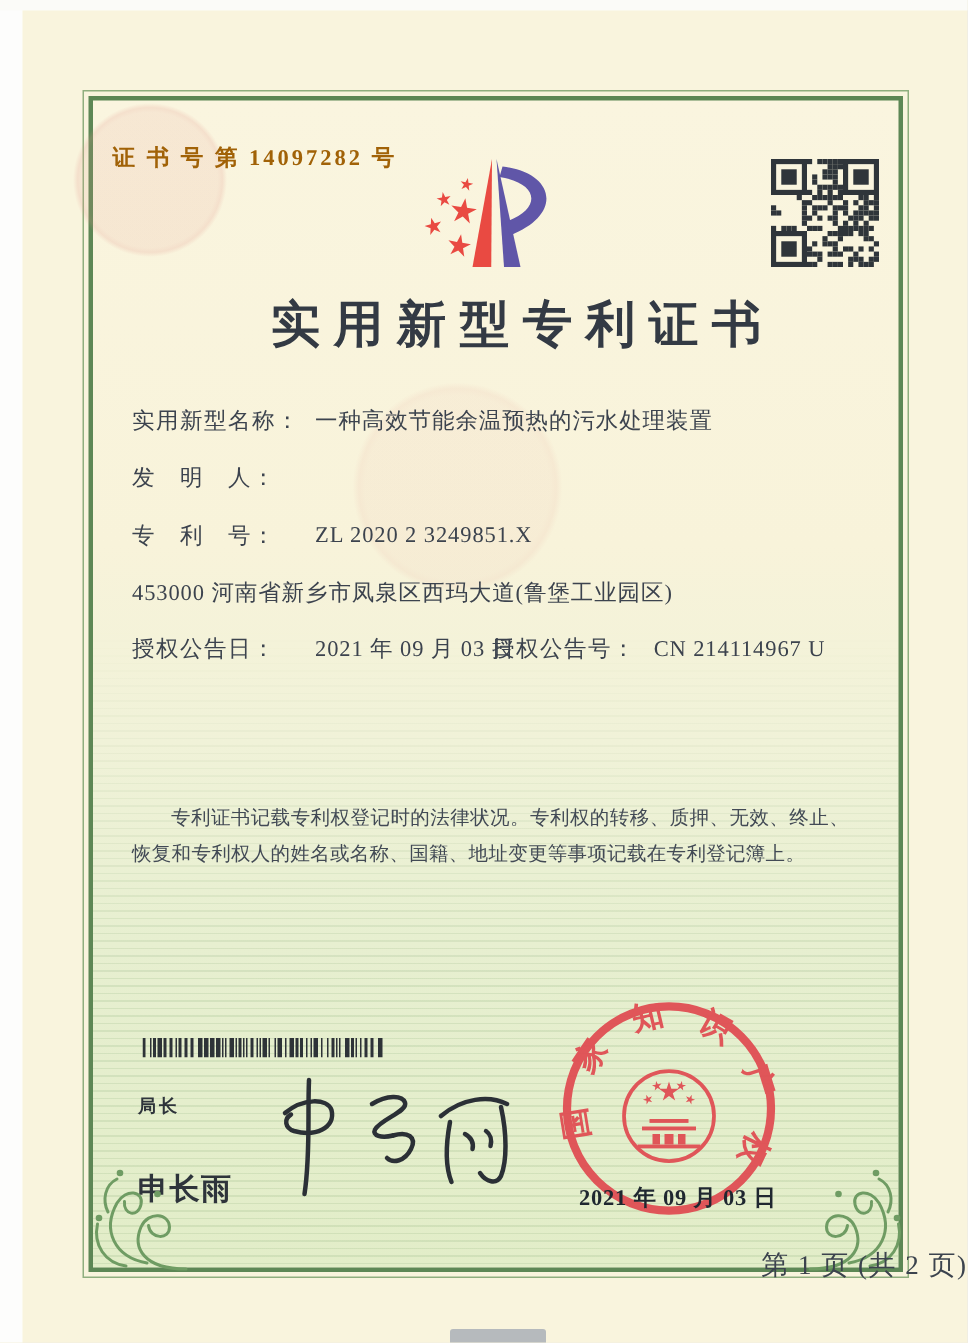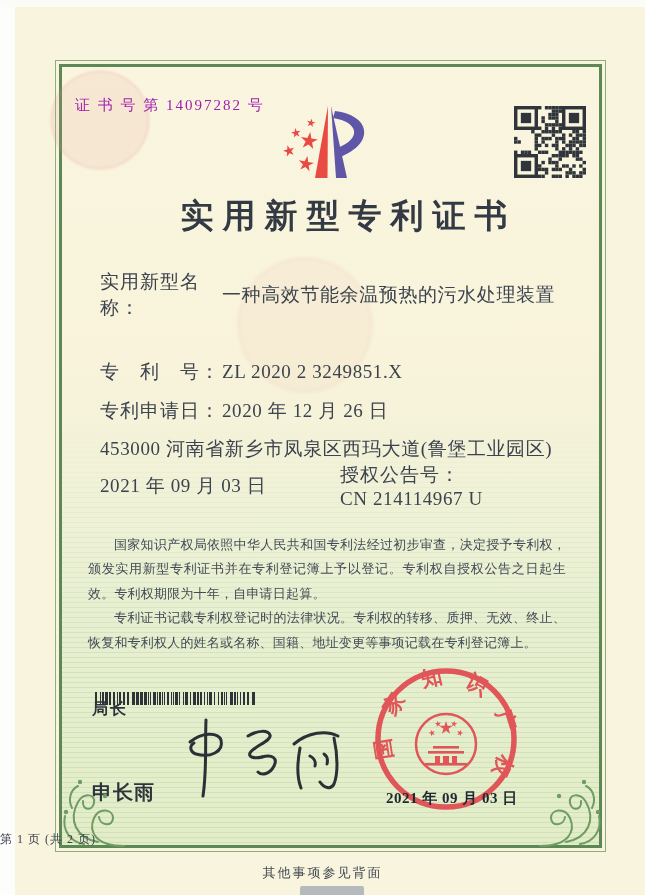--- a/index.html
+++ b/index.html
@@ -21,49 +21,49 @@
   .frame-inner{width:100%;height:100%;border:3px solid var(--border-green);
     background:linear-gradient(180deg,#faf5df 0%,#f8f3da 38%,#f0f2d8 55%,#e7efd0 72%,var(--band-green) 100%);
     position:relative;overflow:hidden;}
   .guilloche{position:absolute;left:0;right:0;bottom:0;height:55%;
     background:repeating-linear-gradient(180deg,rgba(130,168,115,.18) 0 1px,transparent 1px 5px);
     -webkit-mask-image:linear-gradient(180deg,transparent 0,#000 55%);
     mask-image:linear-gradient(180deg,transparent 0,#000 55%);pointer-events:none;}
   .bleed{position:absolute;border-radius:50%;pointer-events:none;
     background:radial-gradient(circle,rgba(226,150,140,.14) 0 58%,rgba(226,150,140,.22) 62%,transparent 66%);}
 
-  .cert-no{position:absolute;left:75px;top:96px;font-size:15px;letter-spacing:2px;color:#a21caf;}
+  .cert-no{position:absolute;left:75px;top:96px;font-size:15px;letter-spacing:2px;color:#a16207;font-weight:bold;}
   .title{position:absolute;left:0;top:194px;width:645px;text-align:center;
     font-size:33px;font-weight:600;letter-spacing:9px;color:#333a44;margin-left:26px;}
 
   .logo{position:absolute;left:256px;top:90px;}
   .qr{position:absolute;left:514px;top:106px;width:72px;height:72px;}
 
-  .fields{position:absolute;left:88px;top:276px;width:482px;font-size:19px;color:#3c434e;margin-left:12px;}
+  .fields{position:absolute;left:88px;top:261px;width:482px;font-size:15px;color:#3c434e;}
   .field-row{height:38.5px;display:flex;align-items:center;}
   .field-label{display:inline-block;width:122px;letter-spacing:1px;flex:none;}
   .field-value{letter-spacing:.6px;white-space:nowrap;}
   .grant-row{height:34px;display:flex;align-items:center;}
   .grant-col1{width:240px;display:flex;flex:none;}
 
   .paras{position:absolute;left:88px;top:533px;width:478px;font-size:13px;
     line-height:1.88;letter-spacing:.2px;color:#424a55;text-align:justify;}
   .paras p{text-indent:2em;}
 
   .barcode{position:absolute;left:95px;top:692px;}
-  .director-title{position:absolute;left:92px;top:699px;font-size:16px;font-weight:600;color:#2e343b;letter-spacing:2px;}
+  .director-title{position:absolute;left:92px;top:729px;font-size:12px;font-weight:600;color:#2e343b;letter-spacing:2px;}
   .director-name{position:absolute;left:92px;top:761px;font-size:20px;font-weight:600;color:#2e343b;letter-spacing:1px;margin-top:18px;}
   .signature{position:absolute;left:176px;top:708px;}
 
   .seal{position:absolute;left:371px;top:664px;opacity:.92;}
   .seal-date{position:absolute;left:386px;top:789px;font-size:15px;font-weight:600;
     letter-spacing:.5px;color:#1f2730;z-index:5;}
 
-  .footer-page{position:absolute;left:0;top:831px;width:645px;text-align:left;
-    font-size:12px;color:#3c434e;letter-spacing:1px;}
+  .footer-page{position:absolute;left:0;top:831px;width:645px;text-align:right;
+    font-size:18px;color:#3c434e;letter-spacing:1px;}
   .back-note{position:absolute;left:0;top:864px;width:645px;text-align:center;
     font-size:13px;color:#434a54;letter-spacing:2px;}
 
   .flourish{position:absolute;}
   .flourish.left{left:58px;top:756px;}
   .flourish.right{left:534px;top:756px;transform:scaleX(-1);}
 </style>
 </head>
 <body>
 
@@ -248,45 +248,42 @@
     </svg>
 
   <div class="title">实用新型专利证书</div>
 
   <div class="fields">
     <div class="field-row">
       <span class="field-label">实用新型名称：</span>
       <span class="field-value">一种高效节能余温预热的污水处理装置</span>
     </div>
     <div class="field-row">
+      <span class="field-label">发　明　人：</span>
     </div>
     <div class="field-row">
       <span class="field-label">专　利　号：</span>
       <span class="field-value">ZL 2020 2 3249851.X</span>
     </div>
     <div class="field-row">
-      <span class="field-label">专利申请日：</span>
-      <span class="field-value">2020 年 12 月 26 日</span>
-    </div>
-    <div class="field-row">
       <span class="field-value">453000 河南省新乡市凤泉区西玛大道(鲁堡工业园区)</span>
     </div>
     <div class="grant-row">
       <span class="grant-col1">
+        <span class="field-label">授权公告日：</span>
         <span class="field-value">2021 年 09 月 03 日</span>
       </span>
       <span>
         <span class="field-label" style="width:auto;margin-right:8px;">授权公告号：</span>
         <span class="field-value">CN 214114967 U</span>
       </span>
     </div>
   </div>
 
   <div class="paras">
-    <p>国家知识产权局依照中华人民共和国专利法经过初步审查，决定授予专利权，颁发实用新型专利证书并在专利登记簿上予以登记。专利权自授权公告之日起生效。专利权期限为十年，自申请日起算。</p>
     <p>专利证书记载专利权登记时的法律状况。专利权的转移、质押、无效、终止、恢复和专利权人的姓名或名称、国籍、地址变更等事项记载在专利登记簿上。</p>
   </div>
 
   <svg class="barcode" id="barcode-svg" width="162" height="13">
       <rect x="0" y="0" width="2" height="13" fill="#2e3338"></rect>
       <rect x="5" y="0" width="1" height="13" fill="#2e3338"></rect>
       <rect x="7" y="0" width="2" height="13" fill="#2e3338"></rect>
       <rect x="10" y="0" width="3" height="13" fill="#2e3338"></rect>
       <rect x="14" y="0" width="2" height="13" fill="#2e3338"></rect>
       <rect x="18" y="0" width="2" height="13" fill="#2e3338"></rect>
@@ -384,15 +381,14 @@
     <path d="M66,90 C38,90 30,76 36,62 C41,51 55,53 55,62 C55,71 42,70 41,61"></path>
     <path d="M40,86 C18,82 10,64 20,46 C26,36 38,38 36,47 C34,56 24,54 25,45"></path>
     <path d="M26,88 C12,86 4,74 7,60"></path>
     <path d="M14,52 C10,44 12,34 20,30"></path>
     <circle cx="8" cy="56" r="2.2" fill="#6f9c63" stroke="none"></circle>
     <circle cx="22" cy="26" r="2.2" fill="#6f9c63" stroke="none"></circle>
     <circle cx="47" cy="40" r="2.2" fill="#6f9c63" stroke="none"></circle>
   </svg>
 
   <div class="footer-page">第 1 页 (共 2 页)</div>
-  <div class="back-note">其他事项参见背面</div>
 
 </div>
 
 </body></html>

